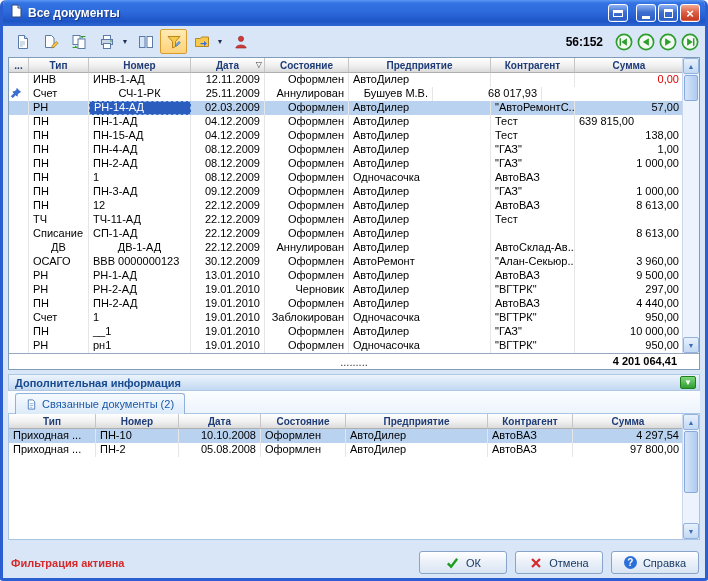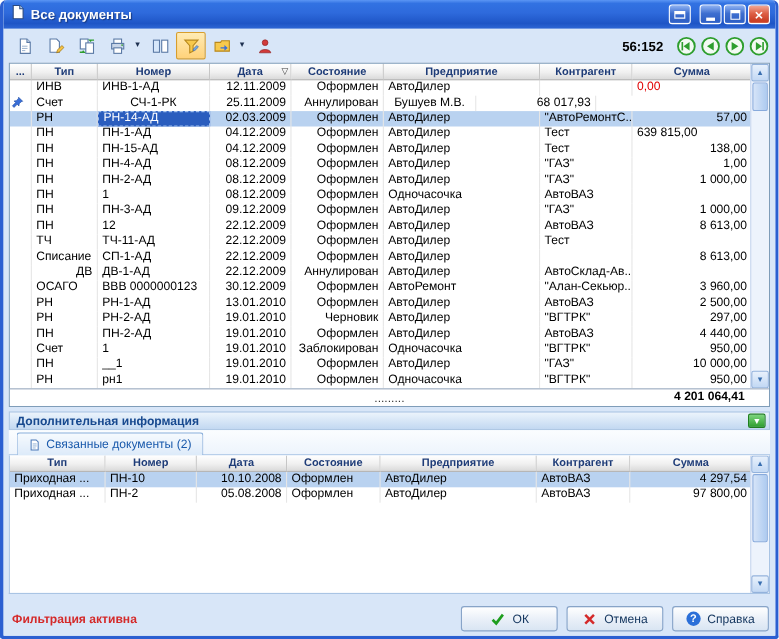--- a/index.html
+++ b/index.html
@@ -215,31 +215,31 @@
           </div>
         <div id="mt-body">
             <div class="trow">
               <div class="td iconcell" style="width: 20px;"></div>
               <div class="td" style="width: 60px; text-align: left;">ИНВ</div>
               <div class="td" style="width: 102px; text-align: left;">ИНВ-1-АД</div>
               <div class="td" style="width: 74px; text-align: right;">12.11.2009</div>
               <div class="td" style="width: 84px; text-align: right;">Оформлен</div>
               <div class="td" style="width: 142px; text-align: left;">АвтоДилер</div>
               <div class="td" style="width: 84px; text-align: left;"></div>
-              <div class="td red" style="width: 109px; ">0,00</div>
+              <div class="td red" style="width: 109px; text-align: right;">0,00</div>
             </div>
             <div class="trow">
               <div class="td iconcell" style="width: 20px;"><svg width="12" height="12" viewBox="0 0 13 13">
                   <path d="M7.5 1.5l4 4-1.4.4-2 2-.3 2.2-1.7-1.7L3 11.6 1.4 10l3.2-3.2-1.6-1.6 2.2-.3 2-2z" fill="#3A6FD8" stroke="#1E4AA0" stroke-width="0.6"></path>
                 </svg></div>
               <div class="td" style="width: 60px; text-align: left;">Счет</div>
               <div class="td" style="width: 102px; text-align: center;">СЧ-1-РК</div>
               <div class="td" style="width: 74px; text-align: right;">25.11.2009</div>
               <div class="td" style="width: 84px; text-align: right;">Аннулирован</div>
-              <div class="td" style="width: 84px; text-align: center;">Бушуев М.В.</div>
+              <div class="td" style="width: 84px; text-align: right;">Бушуев М.В.</div>
               <div class="td" style="width: 109px; text-align: right;">68 017,93</div>
             </div>
             <div class="trow sel">
               <div class="td iconcell" style="width: 20px;"></div>
               <div class="td" style="width: 60px; text-align: left;">РН</div>
               <div class="td cellsel" style="width: 102px; text-align: left;">РН-14-АД</div>
               <div class="td" style="width: 74px; text-align: right;">02.03.2009</div>
               <div class="td" style="width: 84px; text-align: right;">Оформлен</div>
               <div class="td" style="width: 142px; text-align: left;">АвтоДилер</div>
               <div class="td" style="width: 84px; text-align: left;">"АвтоРемонтС...</div>
@@ -330,22 +330,22 @@
               <div class="td" style="width: 60px; text-align: left;">Списание</div>
               <div class="td" style="width: 102px; text-align: left;">СП-1-АД</div>
               <div class="td" style="width: 74px; text-align: right;">22.12.2009</div>
               <div class="td" style="width: 84px; text-align: right;">Оформлен</div>
               <div class="td" style="width: 142px; text-align: left;">АвтоДилер</div>
               <div class="td" style="width: 84px; text-align: left;"></div>
               <div class="td" style="width: 109px; text-align: right;">8 613,00</div>
             </div>
             <div class="trow">
               <div class="td iconcell" style="width: 20px;"></div>
-              <div class="td" style="width: 60px; text-align: right;">ДВ</div>
-              <div class="td" style="width: 102px; text-align: left;">ДВ-1-АД</div>
+              <div class="td" style="width: 60px; text-align: center;">ДВ</div>
+              <div class="td" style="width: 102px; text-align: center;">ДВ-1-АД</div>
               <div class="td" style="width: 74px; text-align: right;">22.12.2009</div>
               <div class="td" style="width: 84px; text-align: right;">Аннулирован</div>
               <div class="td" style="width: 142px; text-align: left;">АвтоДилер</div>
               <div class="td" style="width: 84px; text-align: left;">АвтоСклад-Ав...</div>
               <div class="td" style="width: 109px; text-align: right;"></div>
             </div>
             <div class="trow">
               <div class="td iconcell" style="width: 20px;"></div>
               <div class="td" style="width: 60px; text-align: left;">ОСАГО</div>
               <div class="td" style="width: 102px; text-align: left;">ВВВ 0000000123</div>
@@ -356,21 +356,21 @@
               <div class="td" style="width: 109px; text-align: right;">3 960,00</div>
             </div>
             <div class="trow">
               <div class="td iconcell" style="width: 20px;"></div>
               <div class="td" style="width: 60px; text-align: left;">РН</div>
               <div class="td" style="width: 102px; text-align: left;">РН-1-АД</div>
               <div class="td" style="width: 74px; text-align: right;">13.01.2010</div>
               <div class="td" style="width: 84px; text-align: right;">Оформлен</div>
               <div class="td" style="width: 142px; text-align: left;">АвтоДилер</div>
               <div class="td" style="width: 84px; text-align: left;">АвтоВАЗ</div>
-              <div class="td" style="width: 109px; text-align: right;">2 500,00</div>
+              <div class="td" style="width: 109px; text-align: right;">9 500,00</div>
             </div>
             <div class="trow">
               <div class="td iconcell" style="width: 20px;"></div>
               <div class="td" style="width: 60px; text-align: left;">РН</div>
               <div class="td" style="width: 102px; text-align: left;">РН-2-АД</div>
               <div class="td" style="width: 74px; text-align: right;">19.01.2010</div>
               <div class="td" style="width: 84px; text-align: right;">Черновик</div>
               <div class="td" style="width: 142px; text-align: left;">АвтоДилер</div>
               <div class="td" style="width: 84px; text-align: left;">"ВГТРК"</div>
               <div class="td" style="width: 109px; text-align: right;">297,00</div>

